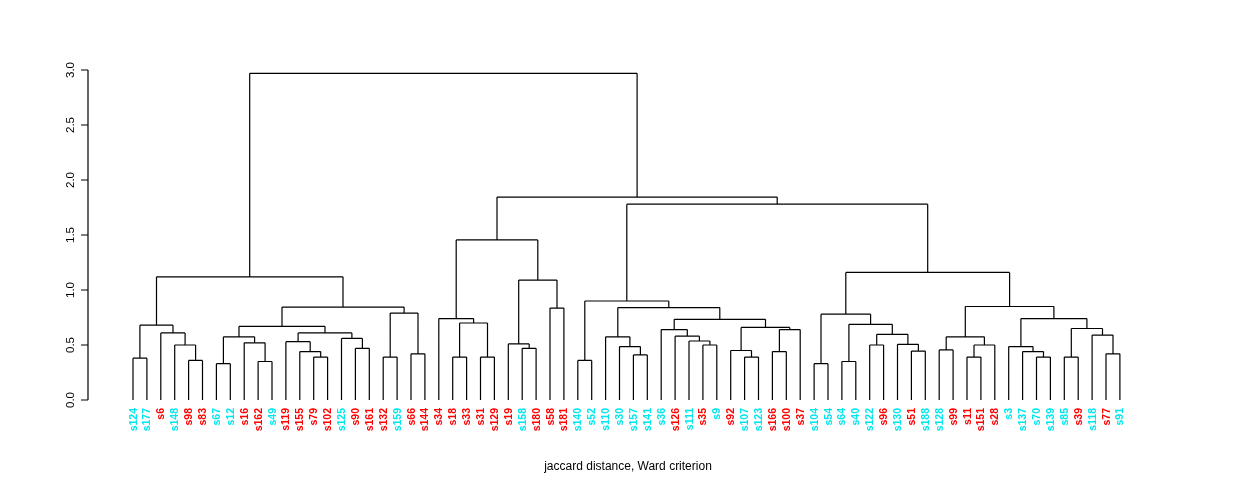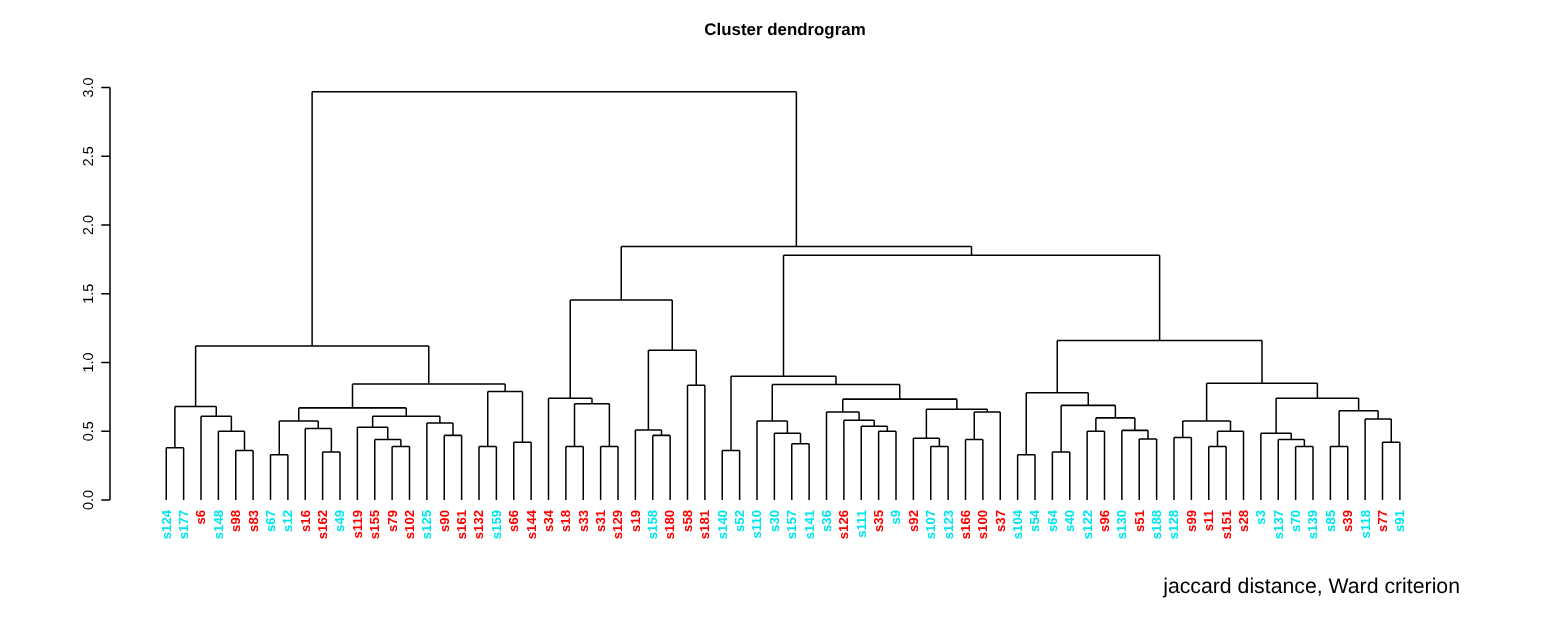--- a/index.html
+++ b/index.html
@@ -1,28 +1,27 @@
 <!DOCTYPE html>
 <html><head>
 <meta charset="utf-8">
 <style>
   html,body{margin:0;padding:0;background:#ffffff;}
   #figure{position:relative;width:1238px;height:500px;background:#fff;overflow:hidden;
           font-family:"Liberation Sans",sans-serif;}
   #chart-title{position:absolute;left:88px;top:16px;width:1080px;text-align:center;
                font-size:13.5px;font-weight:bold;color:#000;}
-  #chart-subtitle{position:absolute;left:88px;top:459px;width:1080px;text-align:right;
-                  font-size:17px;color:#000;}
+  #chart-subtitle{position:absolute;left:88px;top:459px;width:1080px;text-align:center;
+                  font-size:12px;color:#000;}
   svg text{font-family:"Liberation Sans",sans-serif;}
 </style>
 </head>
 <body>
 
 <div id="figure">
-  <div id="chart-title">Cluster dendrogram</div>
   <svg id="plot" width="1238" height="500" viewBox="0 0 1238 500">
       <path d="M133.0 358.2L146.9 358.2M133.0 400.0L133.0 358.2M146.9 400.0L146.9 358.2M188.6 360.4L202.5 360.4M188.6 400.0L188.6 360.4M202.5 400.0L202.5 360.4M174.7 345.0L195.6 345.0M174.7 400.0L174.7 345.0M195.6 360.4L195.6 345.0M160.8 332.9L185.1 332.9M160.8 400.0L160.8 332.9M185.1 345.0L185.1 332.9M139.9 325.2L173.0 325.2M139.9 358.2L139.9 325.2M173.0 332.9L173.0 325.2M216.4 363.7L230.3 363.7M216.4 400.0L216.4 363.7M230.3 400.0L230.3 363.7M258.1 361.5L272.0 361.5M258.1 400.0L258.1 361.5M272.0 400.0L272.0 361.5M244.2 342.8L265.1 342.8M244.2 400.0L244.2 342.8M265.1 361.5L265.1 342.8M223.4 336.8L254.6 336.8M223.4 363.7L223.4 336.8M254.6 342.8L254.6 336.8M313.7 357.1L327.6 357.1M313.7 400.0L313.7 357.1M327.6 400.0L327.6 357.1M299.8 351.6L320.7 351.6M299.8 400.0L299.8 351.6M320.7 357.1L320.7 351.6M285.9 341.7L310.2 341.7M285.9 400.0L285.9 341.7M310.2 351.6L310.2 341.7M355.4 348.3L369.3 348.3M355.4 400.0L355.4 348.3M369.3 400.0L369.3 348.3M341.5 338.4L362.4 338.4M341.5 400.0L341.5 338.4M362.4 348.3L362.4 338.4M298.1 332.9L351.9 332.9M298.1 341.7L298.1 332.9M351.9 338.4L351.9 332.9M239.0 326.3L325.0 326.3M239.0 336.8L239.0 326.3M325.0 332.9L325.0 326.3M383.2 357.1L397.1 357.1M383.2 400.0L383.2 357.1M397.1 400.0L397.1 357.1M411.0 353.8L424.9 353.8M411.0 400.0L411.0 353.8M424.9 400.0L424.9 353.8M390.2 313.1L418.0 313.1M390.2 357.1L390.2 313.1M418.0 353.8L418.0 313.1M282.0 307.1L404.1 307.1M282.0 326.3L282.0 307.1M404.1 313.1L404.1 307.1M156.5 276.8L343.0 276.8M156.5 325.2L156.5 276.8M343.0 307.1L343.0 276.8M452.7 357.1L466.6 357.1M452.7 400.0L452.7 357.1M466.6 400.0L466.6 357.1M480.5 357.1L494.4 357.1M480.5 400.0L480.5 357.1M494.4 400.0L494.4 357.1M459.6 323.0L487.5 323.0M459.6 357.1L459.6 323.0M487.5 357.1L487.5 323.0M438.8 318.6L473.6 318.6M438.8 400.0L438.8 318.6M473.6 323.0L473.6 318.6M522.2 348.3L536.1 348.3M522.2 400.0L522.2 348.3M536.1 400.0L536.1 348.3M508.3 343.9L529.2 343.9M508.3 400.0L508.3 343.9M529.2 348.3L529.2 343.9M550.0 308.1L563.9 308.1M550.0 400.0L550.0 308.1M563.9 400.0L563.9 308.1M518.7 280.1L557.0 280.1M518.7 343.9L518.7 280.1M557.0 308.1L557.0 280.1M456.2 239.9L537.8 239.9M456.2 318.6L456.2 239.9M537.8 280.1L537.8 239.9M577.8 360.4L591.7 360.4M577.8 400.0L577.8 360.4M591.7 400.0L591.7 360.4M633.4 354.9L647.3 354.9M633.4 400.0L633.4 354.9M647.3 400.0L647.3 354.9M619.5 346.6L640.4 346.6M619.5 400.0L619.5 346.6M640.4 354.9L640.4 346.6M605.6 336.8L629.9 336.8M605.6 400.0L605.6 336.8M629.9 346.6L629.9 336.8M702.9 345.0L716.8 345.0M702.9 400.0L702.9 345.0M716.8 400.0L716.8 345.0M689.0 341.0L709.9 341.0M689.0 400.0L689.0 341.0M709.9 345.0L709.9 341.0M675.1 336.2L699.4 336.2M675.1 400.0L675.1 336.2M699.4 341.0L699.4 336.2M661.2 329.6L687.3 329.6M661.2 400.0L661.2 329.6M687.3 336.2L687.3 329.6M744.6 357.1L758.5 357.1M744.6 400.0L744.6 357.1M758.5 400.0L758.5 357.1M730.7 350.5L751.5 350.5M730.7 400.0L730.7 350.5M751.5 357.1L751.5 350.5M772.4 351.6L786.3 351.6M772.4 400.0L772.4 351.6M786.3 400.0L786.3 351.6M779.4 329.6L800.2 329.6M779.4 351.6L779.4 329.6M800.2 400.0L800.2 329.6M741.1 327.4L789.8 327.4M741.1 350.5L741.1 327.4M789.8 329.6L789.8 327.4M674.2 319.3L765.5 319.3M674.2 329.6L674.2 319.3M765.5 327.4L765.5 319.3M617.8 307.6L719.8 307.6M617.8 336.8L617.8 307.6M719.8 319.3L719.8 307.6M584.8 301.0L668.8 301.0M584.8 360.4L584.8 301.0M668.8 307.6L668.8 301.0M814.1 363.7L828.0 363.7M814.1 400.0L814.1 363.7M828.0 400.0L828.0 363.7M841.9 361.5L855.8 361.5M841.9 400.0L841.9 361.5M855.8 400.0L855.8 361.5M869.7 345.0L883.6 345.0M869.7 400.0L869.7 345.0M883.6 400.0L883.6 345.0M911.4 351.1L925.3 351.1M911.4 400.0L911.4 351.1M925.3 400.0L925.3 351.1M897.5 344.3L918.4 344.3M897.5 400.0L897.5 344.3M918.4 351.1L918.4 344.3M876.7 334.3L907.9 334.3M876.7 345.0L876.7 334.3M907.9 344.3L907.9 334.3M848.9 324.3L892.3 324.3M848.9 361.5L848.9 324.3M892.3 334.3L892.3 324.3M821.0 314.2L870.6 314.2M821.0 363.7L821.0 314.2M870.6 324.3L870.6 314.2M939.2 349.9L953.1 349.9M939.2 400.0L939.2 349.9M953.1 400.0L953.1 349.9M967.0 357.1L980.9 357.1M967.0 400.0L967.0 357.1M980.9 400.0L980.9 357.1M974.0 345.0L994.8 345.0M974.0 357.1L974.0 345.0M994.8 400.0L994.8 345.0M946.2 336.8L984.4 336.8M946.2 349.9L946.2 336.8M984.4 345.0L984.4 336.8M1036.5 357.1L1050.4 357.1M1036.5 400.0L1036.5 357.1M1050.4 400.0L1050.4 357.1M1022.6 351.6L1043.5 351.6M1022.6 400.0L1022.6 351.6M1043.5 357.1L1043.5 351.6M1008.7 346.6L1033.0 346.6M1008.7 400.0L1008.7 346.6M1033.0 351.6L1033.0 346.6M1064.3 357.1L1078.2 357.1M1064.3 400.0L1064.3 357.1M1078.2 400.0L1078.2 357.1M1106.0 353.8L1119.9 353.8M1106.0 400.0L1106.0 353.8M1119.9 400.0L1119.9 353.8M1092.1 335.1L1113.0 335.1M1092.1 400.0L1092.1 335.1M1113.0 353.8L1113.0 335.1M1071.3 328.5L1102.5 328.5M1071.3 357.1L1071.3 328.5M1102.5 335.1L1102.5 328.5M1020.9 318.6L1086.9 318.6M1020.9 346.6L1020.9 318.6M1086.9 328.5L1086.9 318.6M965.3 306.5L1053.9 306.5M965.3 336.8L965.3 306.5M1053.9 318.6L1053.9 306.5M845.8 272.4L1009.6 272.4M845.8 314.2L845.8 272.4M1009.6 306.5L1009.6 272.4M626.8 204.2L927.7 204.2M626.8 301.0L626.8 204.2M927.7 272.4L927.7 204.2M497.0 197.1L777.2 197.1M497.0 239.9L497.0 197.1M777.2 204.2L777.2 197.1M249.7 73.3L637.1 73.3M249.7 276.8L249.7 73.3M637.1 197.1L637.1 73.3" fill="none" stroke="#000000" stroke-width="1.2"></path>
       <path d="M88 70.0L88 400.0M81 400.0L88 400.0M81 345.0L88 345.0M81 290.0L88 290.0M81 235.0L88 235.0M81 180.0L88 180.0M81 125.0L88 125.0M81 70.0L88 70.0" fill="none" stroke="#000" stroke-width="1.2"></path>
       <text x="74" y="400" transform="rotate(-90 74 400)" text-anchor="middle" font-size="11.5" fill="#000">0.0</text>
       <text x="74" y="345" transform="rotate(-90 74 345)" text-anchor="middle" font-size="11.5" fill="#000">0.5</text>
       <text x="74" y="290" transform="rotate(-90 74 290)" text-anchor="middle" font-size="11.5" fill="#000">1.0</text>
       <text x="74" y="235" transform="rotate(-90 74 235)" text-anchor="middle" font-size="11.5" fill="#000">1.5</text>
       <text x="74" y="180" transform="rotate(-90 74 180)" text-anchor="middle" font-size="11.5" fill="#000">2.0</text>
       <text x="74" y="125" transform="rotate(-90 74 125)" text-anchor="middle" font-size="11.5" fill="#000">2.5</text>
       <text x="74" y="70" transform="rotate(-90 74 70)" text-anchor="middle" font-size="11.5" fill="#000">3.0</text>

